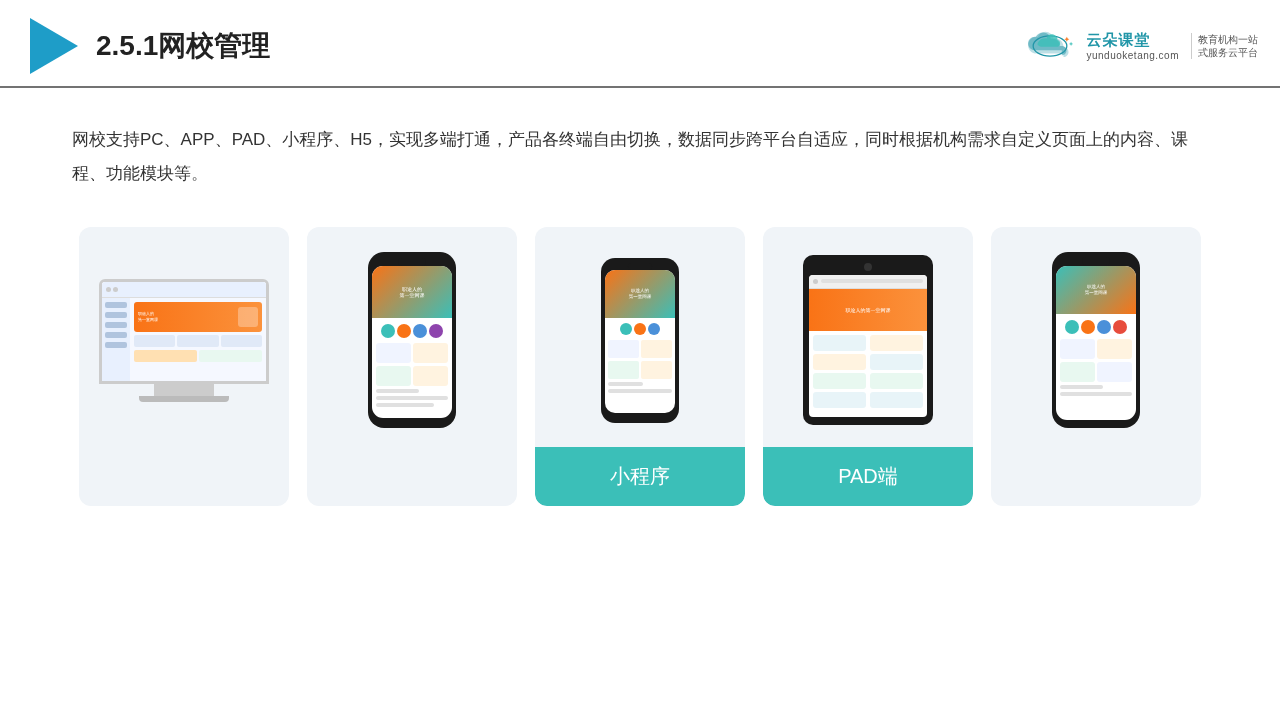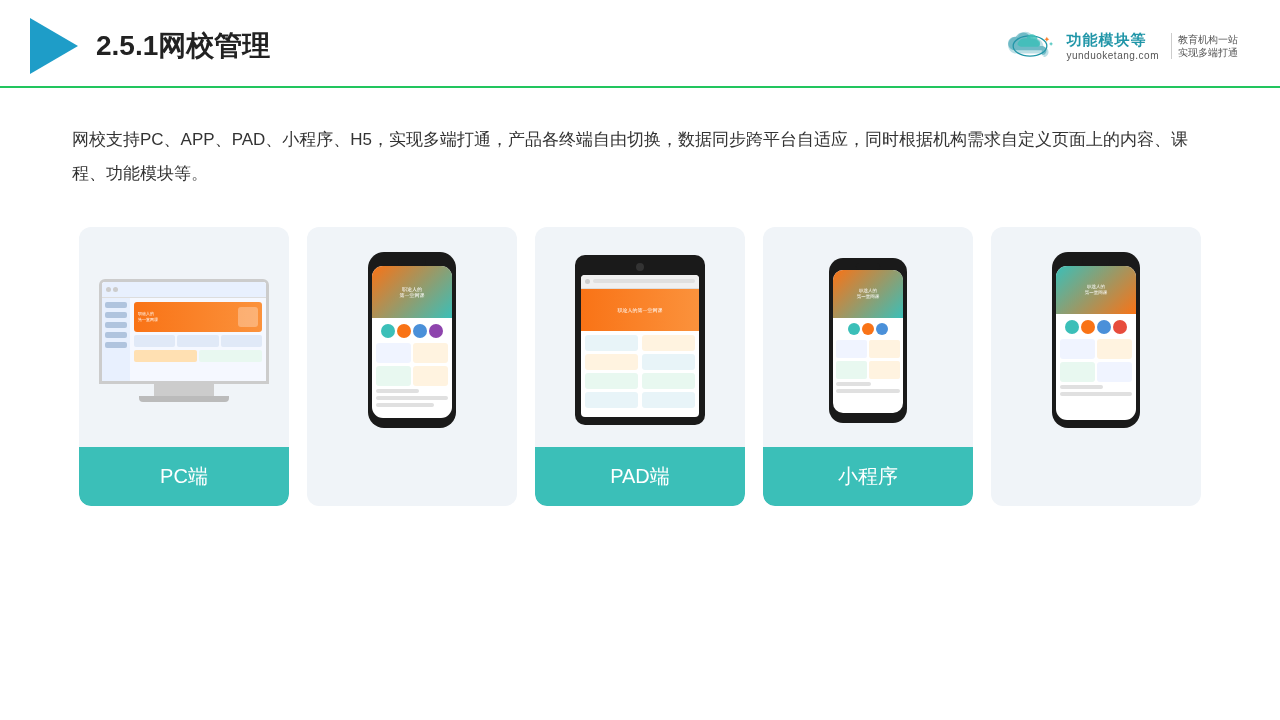--- a/index.html
+++ b/index.html
@@ -10,22 +10,22 @@
       font-family: 'Microsoft YaHei', '微软雅黑', Arial, sans-serif;
       overflow: hidden;
       position: relative;
     }
 
     
     .header {
       display: flex;
       align-items: center;
       justify-content: space-between;
-      padding: 18px 42px 0 30px;
-      border-bottom: 2px solid #22c55e;
+      padding: 18px 22px 0 30px;
+      border-bottom: 2px solid #737373;
       padding-bottom: 12px;
     }
     .header-left {
       display: flex;
       align-items: center;
       gap: 18px;
     }
     .logo-triangle {
       width: 0;
       height: 0;
@@ -471,26 +471,26 @@
         <svg class="cloud-svg" viewBox="0 0 60 38" fill="none" xmlns="http://www.w3.org/2000/svg">
           <path d="M46 28H14C8.5 28 4 23.5 4 18C4 12.5 8.5 8 14 8C14.5 8 15 8.05 15.5 8.1C17 4.5 20.5 2 24.5 2C29.5 2 33.5 5.5 34.2 10C34.8 9.9 35.4 9.8 36 9.8C41.5 9.8 46 14.3 46 19.8V20H46C46.5 20 47 20 47.5 20.1C50 20.8 52 23.1 52 26C52 29.3 49.3 32 46 32V28Z" fill="#2196a8" opacity="0.3"></path>
           <path d="M44 24H12C7.6 24 4 20.4 4 16C4 11.6 7.6 8 12 8C12.4 8 12.8 8.03 13.2 8.1C14.8 5.1 18 3 21.8 3C26.5 3 30.4 6.3 31.2 10.7C31.8 10.6 32.4 10.5 33 10.5C37.7 10.5 41.5 14.3 41.5 19H44C47 19 49.5 21.5 49.5 24.5C49.5 27.5 47 30 44 30V24Z" fill="#2196a8" opacity="0.5"></path>
           <ellipse cx="30" cy="19" rx="20" ry="12" fill="none" stroke="#2196a8" stroke-width="1.5"></ellipse>
           <path d="M15 19 C15 13 20 9 26 10 C26.5 7 29 5 32 5 C36 5 39 8 39 12 C40 12 42 13 42 16 C42 18.5 40 20 38 20 L20 20 C17.5 20 15 18 15 16 Z" fill="#3bbfb8" opacity="0.8"></path>
 
           <path d="M50 8 L51 10 L53 11 L51 12 L50 14 L49 12 L47 11 L49 10 Z" fill="#f97316" opacity="0.9"></path>
           <path d="M55 14 L55.8 15.8 L57.5 16.5 L55.8 17.2 L55 19 L54.2 17.2 L52.5 16.5 L54.2 15.8 Z" fill="#3bbfb8" opacity="0.9"></path>
         </svg>
         <div class="brand-right-text">
-          <span class="brand-text-main">功能模块等</span>
+          <span class="brand-text-main">云朵课堂</span>
           <span class="brand-text-sub">yunduoketang.com</span>
         </div>
         <div style="display:flex;flex-direction:column;margin-left:6px;border-left:1px solid #ccc;padding-left:6px;">
           <span class="brand-slogan">教育机构一站</span>
-          <span class="brand-slogan">实现多端打通</span>
+          <span class="brand-slogan">式服务云平台</span>
         </div>
       </div>
     </div>
   </div>
 </div>
 
 <div class="description">
   <p>网校支持PC、APP、PAD、小程序、H5，实现多端打通，产品各终端自由切换，数据同步跨平台自适应，同时根据机构需求自定义页面上的内容、课程、功能模块等。</p>
 </div>
 
@@ -531,21 +531,20 @@
                   <div class="monitor-card-sm" style="background:#e8f8f0;"></div>
                 </div>
               </div>
             </div>
           </div>
         </div>
         <div class="monitor-stand"></div>
         <div class="monitor-base"></div>
       </div>
     </div>
-    <div class="card-label">PC端</div>
   </div>
 
   <div class="card">
     <div class="card-image-area">
       <div class="phone-mock">
         <div class="phone-notch"></div>
         <div class="phone-screen">
           <div class="phone-hero">
             <div class="phone-hero-text">职途人的<br>第一堂网课</div>
           </div>
@@ -564,20 +563,51 @@
               <div class="phone-card" style="background:#e8f8f0;"></div>
               <div class="phone-card" style="background:#fff3e0;"></div>
             </div>
             <div class="phone-text-line" style="width:60%;"></div>
             <div class="phone-text-line"></div>
             <div class="phone-text-line" style="width:80%;"></div>
           </div>
         </div>
       </div>
     </div>
+  </div>
+
+  <div class="card">
+    <div class="card-image-area">
+      <div class="mini-phone">
+        <div class="mini-notch"></div>
+        <div class="mini-screen">
+          <div class="mini-hero">
+            <div class="mini-hero-text">职途人的<br>第一堂网课</div>
+          </div>
+          <div class="mini-content">
+            <div style="display:flex;gap:2px;justify-content:center;padding:2px 0;">
+              <div style="width:12px;height:12px;background:#3bbfb8;border-radius:50%;"></div>
+              <div style="width:12px;height:12px;background:#f97316;border-radius:50%;"></div>
+              <div style="width:12px;height:12px;background:#4a90d9;border-radius:50%;"></div>
+            </div>
+            <div class="mini-row">
+              <div class="mini-block"></div>
+              <div class="mini-block mini-block-2"></div>
+            </div>
+            <div class="mini-row">
+              <div class="mini-block" style="background:#e8f8f0;"></div>
+              <div class="mini-block" style="background:#fff3e0;"></div>
+            </div>
+            <div class="mini-line" style="width:55%;"></div>
+            <div class="mini-line"></div>
+          </div>
+        </div>
+      </div>
+    </div>
+    <div class="card-label">小程序</div>
   </div>
 
   <div class="card">
     <div class="card-image-area">
       <div class="tablet-mock">
         <div class="tablet-cam"></div>
         <div class="tablet-screen">
           <div class="tablet-topbar">
             <div style="width:5px;height:5px;border-radius:50%;background:#ccc;"></div>
             <div style="flex:1;height:4px;background:#e0e0e0;border-radius:2px;"></div>
@@ -600,51 +630,20 @@
             </div>
           </div>
         </div>
       </div>
     </div>
     <div class="card-label">PAD端</div>
   </div>
 
   <div class="card">
     <div class="card-image-area">
-      <div class="mini-phone">
-        <div class="mini-notch"></div>
-        <div class="mini-screen">
-          <div class="mini-hero">
-            <div class="mini-hero-text">职途人的<br>第一堂网课</div>
-          </div>
-          <div class="mini-content">
-            <div style="display:flex;gap:2px;justify-content:center;padding:2px 0;">
-              <div style="width:12px;height:12px;background:#3bbfb8;border-radius:50%;"></div>
-              <div style="width:12px;height:12px;background:#f97316;border-radius:50%;"></div>
-              <div style="width:12px;height:12px;background:#4a90d9;border-radius:50%;"></div>
-            </div>
-            <div class="mini-row">
-              <div class="mini-block"></div>
-              <div class="mini-block mini-block-2"></div>
-            </div>
-            <div class="mini-row">
-              <div class="mini-block" style="background:#e8f8f0;"></div>
-              <div class="mini-block" style="background:#fff3e0;"></div>
-            </div>
-            <div class="mini-line" style="width:55%;"></div>
-            <div class="mini-line"></div>
-          </div>
-        </div>
-      </div>
-    </div>
-    <div class="card-label">小程序</div>
-  </div>
-
-  <div class="card">
-    <div class="card-image-area">
       <div class="h5-phone">
         <div class="h5-notch"></div>
         <div class="h5-screen">
           <div style="height:48px;background:linear-gradient(135deg,#3bbfb8 0%,#f97316 100%);display:flex;align-items:center;justify-content:center;">
             <div style="font-size:4.5px;color:#fff;text-align:center;line-height:1.3;">职途人的<br>第一堂网课</div>
           </div>
           <div style="padding:4px;display:flex;flex-direction:column;gap:3px;">
             <div style="display:flex;gap:2px;justify-content:center;padding:2px 0;">
               <div style="width:14px;height:14px;background:#3bbfb8;border-radius:50%;"></div>
               <div style="width:14px;height:14px;background:#f97316;border-radius:50%;"></div>

